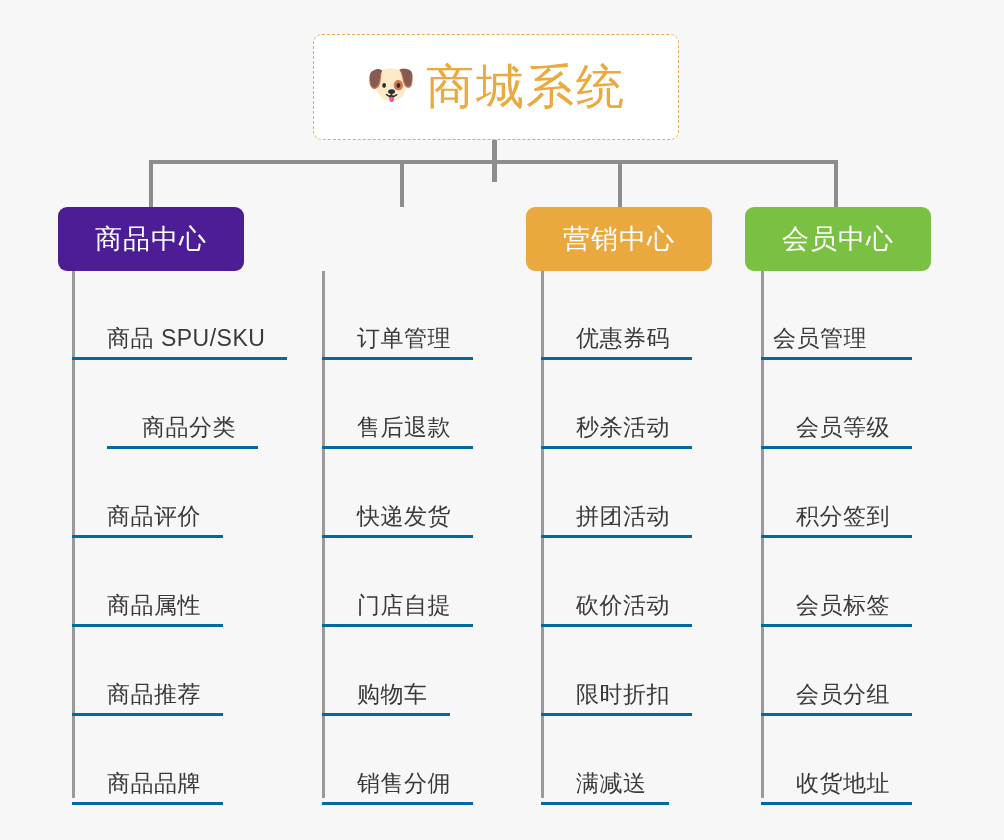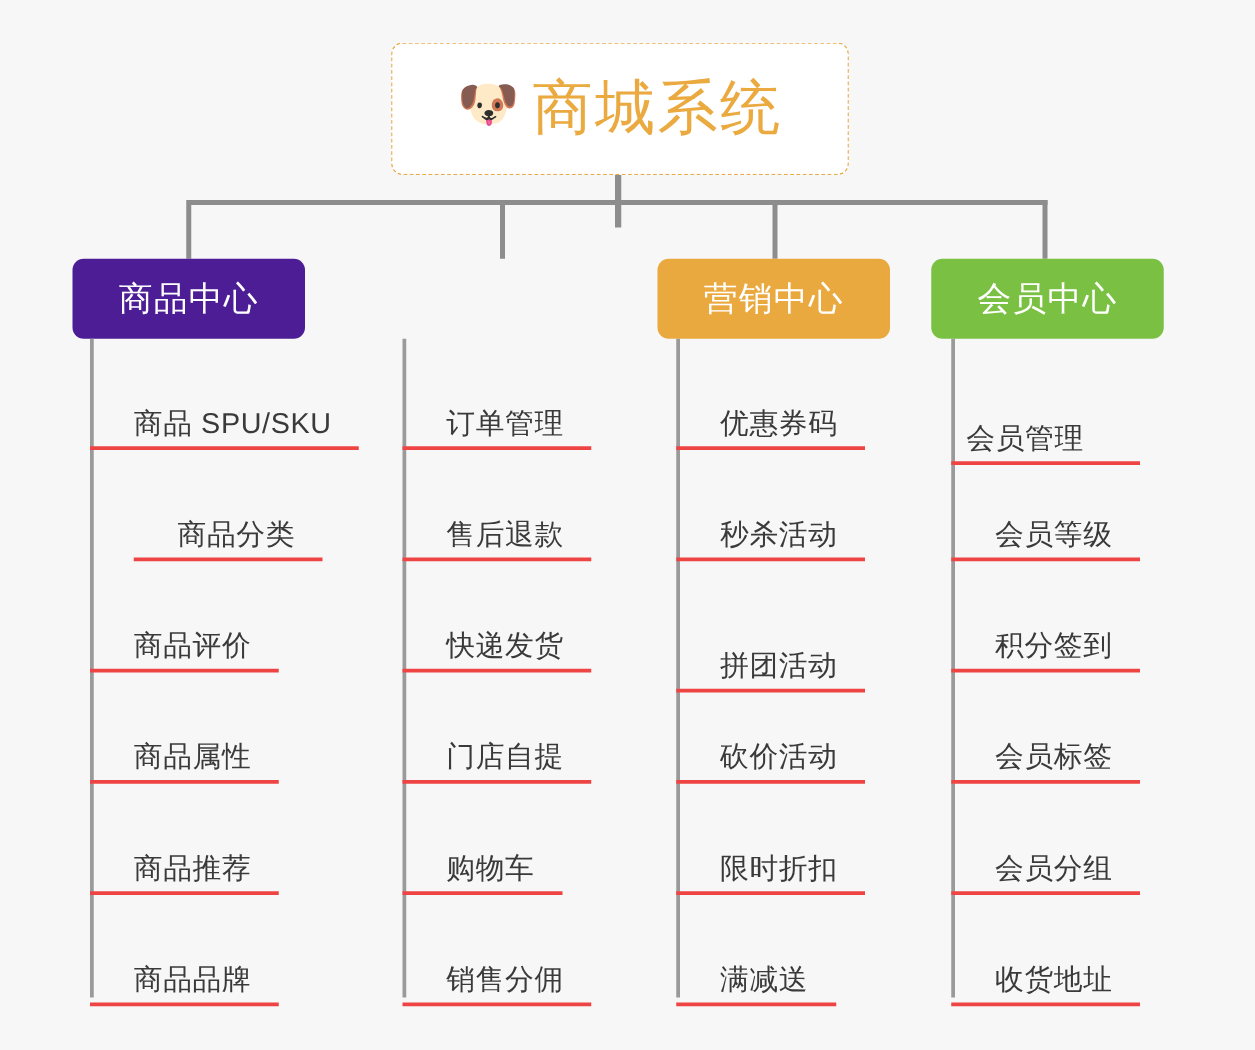--- a/index.html
+++ b/index.html
@@ -89,21 +89,21 @@
     top: 0;
     width: 3px;
     height: 527px;
     background: #9a9a9a;
   }
   .leaf-item {
     position: absolute;
     left: 0;
     height: 89px;
     box-sizing: border-box;
-    border-bottom: 3px solid #ef4444;
+    border-bottom: 3px solid #0369a1;
     display: flex;
     align-items: flex-end;
     padding-left: 35px;
     padding-bottom: 6px;
   }
   .leaf-label {
     font-size: 23px;
     color: #3a3a3a;
     white-space: nowrap;
     line-height: 1.1;
@@ -185,37 +185,37 @@
   </div>
 
   <div class="leaf-col" style="left:541px;">
     <div class="leaf-spine"></div>
     <div class="leaf-item" style="top: 0px; width: 151px;">
       <span class="leaf-label">优惠券码</span>
     </div>
     <div class="leaf-item" style="top: 89px; width: 151px;">
       <span class="leaf-label">秒杀活动</span>
     </div>
-    <div class="leaf-item" style="top: 194px; width: 151px;">
+    <div class="leaf-item" style="top: 178px; width: 151px;">
       <span class="leaf-label">拼团活动</span>
     </div>
     <div class="leaf-item" style="top: 267px; width: 151px;">
       <span class="leaf-label">砍价活动</span>
     </div>
     <div class="leaf-item" style="top: 356px; width: 151px;">
       <span class="leaf-label">限时折扣</span>
     </div>
     <div class="leaf-item" style="top: 445px; width: 127.5px;">
       <span class="leaf-label">满减送</span>
     </div>
   </div>
 
   <div class="leaf-col" style="left:761px;">
     <div class="leaf-spine"></div>
-    <div class="leaf-item" style="top: 12px; width: 151px; padding-left: 12px;">
+    <div class="leaf-item" style="top: 0px; width: 151px; padding-left: 12px;">
       <span class="leaf-label">会员管理</span>
     </div>
     <div class="leaf-item" style="top: 89px; width: 151px;">
       <span class="leaf-label">会员等级</span>
     </div>
     <div class="leaf-item" style="top: 178px; width: 151px;">
       <span class="leaf-label">积分签到</span>
     </div>
     <div class="leaf-item" style="top: 267px; width: 151px;">
       <span class="leaf-label">会员标签</span>

